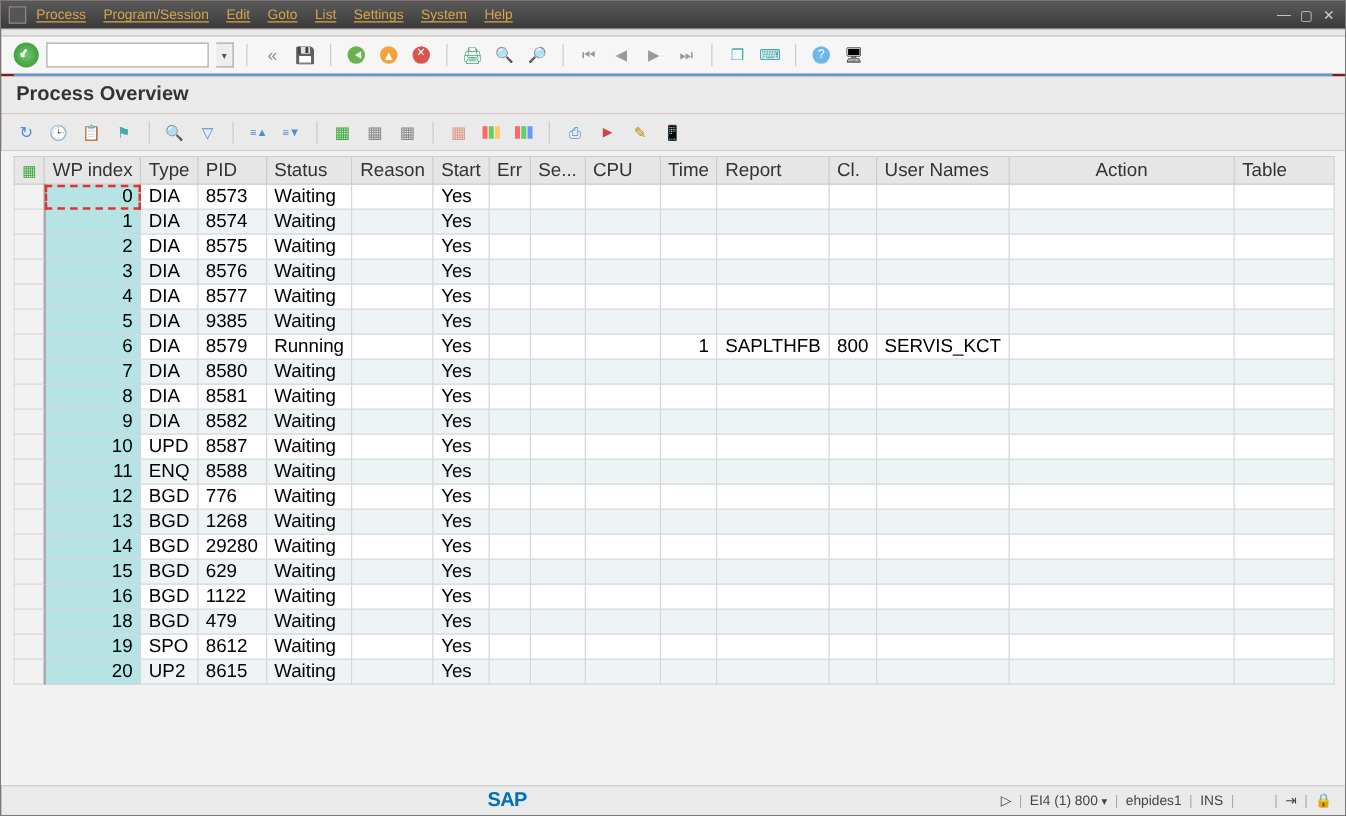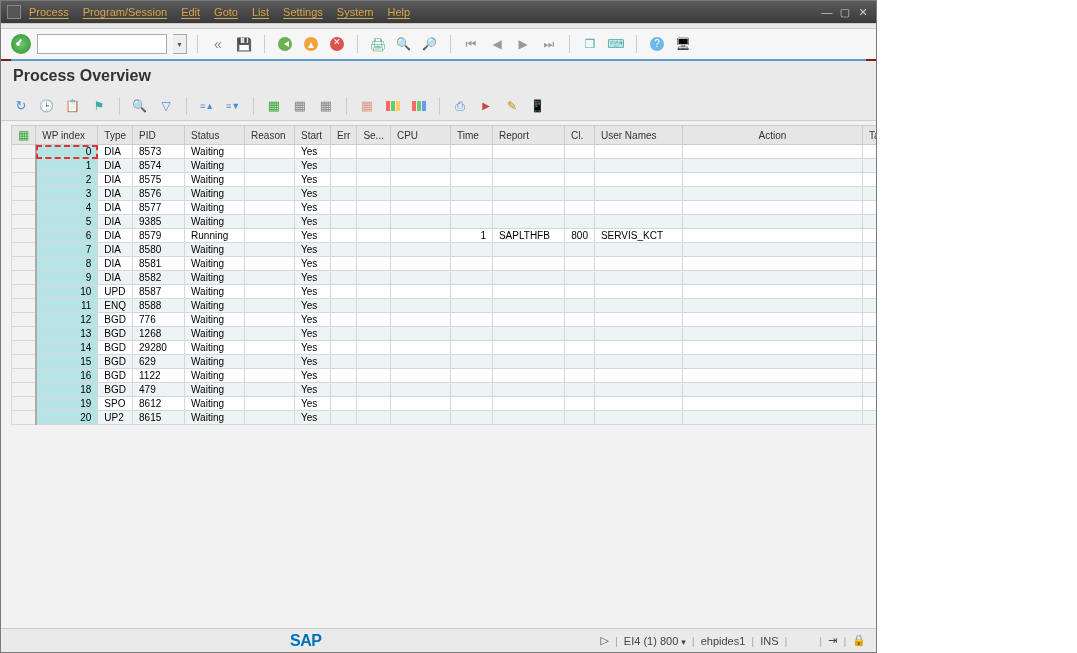--- a/index.html
+++ b/index.html
@@ -1,18 +1,18 @@
 <!DOCTYPE html>
 <html><head>
 <meta charset="utf-8">
 <style>
 * { margin: 0; padding: 0; box-sizing: border-box; }
 body { font-family: Arial, sans-serif; font-size: 11px; background: #fff; }
 
-.window { width: 877px; height: 653px; border: 1px solid #7a7a7a; display: flex; flex-direction: column; background: #7f1d1d; }
+.window { width: 1077px; height: 653px; border: 1px solid #7a7a7a; display: flex; flex-direction: column; background: #7f1d1d; }
 
 .titlebar { height: 22px; background: linear-gradient(#5a5a5a, #3a3a3a); display: flex; align-items: center; padding: 0 6px; color: #d9a44a; }
 .titlebar .tb-icon { width: 14px; height: 14px; border: 1px solid #888; background: #555; margin-right: 8px; }
 .titlebar .menu-item { margin-right: 14px; cursor: pointer; }
 .titlebar .menu-item.u { text-decoration: underline; text-underline-offset: 2px; }
 .titlebar .spacer { flex: 1; }
 .titlebar .win-btn { width: 14px; height: 14px; margin-left: 4px; color: #ccc; display: flex; align-items: center; justify-content: center; font-size: 11px; cursor: pointer; }
 
 .greydash { height: 6px; background: #e9e9e9; border-top: 1px solid #ccc; border-bottom: 1px solid #ccc; }
 
@@ -25,21 +25,21 @@
 .sep { width: 1px; height: 18px; background: #ccc; margin: 0 4px; }
 .tb-btn { width: 20px; height: 20px; display: flex; align-items: center; justify-content: center; cursor: pointer; border-radius: 2px; }
 
 .blue-rule { height: 2px; background: #5c9ccc; margin: 0 10px; }
 
 .page-title { padding: 6px 12px; font-size: 16px; font-weight: bold; color: #333; background: #eaeaea; }
 
 .toolbar2 { height: 30px; background: #eaeaea; display: flex; align-items: center; padding: 0 10px; gap: 6px; border-bottom: 1px solid #ccc; }
 
 .grid-wrap { flex: 1; overflow: auto; background: #f2f2f2; padding: 4px 10px 10px 10px; }
-table { border-collapse: collapse; background: #fff; font-size: 10px; }
+table { border-collapse: collapse; background: #fff; font-size: 15px; }
 th { background: #e6e6e6; border: 1px solid #ccc; text-align: left; padding: 2px 6px; font-weight: normal; color: #333; white-space: nowrap; }
 td { border: 1px solid #d4d8dc; padding: 1px 6px; white-space: nowrap; }
 tr:nth-child(even) td { background: #eef3f6; }
 tr:nth-child(odd) td { background: #fff; }
 td.idx { text-align: right; background: #b6e3e3 !important; }
 td.rowmark { width: 14px; background: #f2f2f2 !important; border-right: 2px solid #aaa; }
 td.num { text-align: right; }
 .sel0 { outline: 2px dashed #d33; outline-offset: -2px; }
 
 .statusbar { height: 24px; background: #eaeaea; border-top: 1px solid #ccc; display: flex; align-items: center; padding: 0 10px; font-size: 11px; color: #444; }

